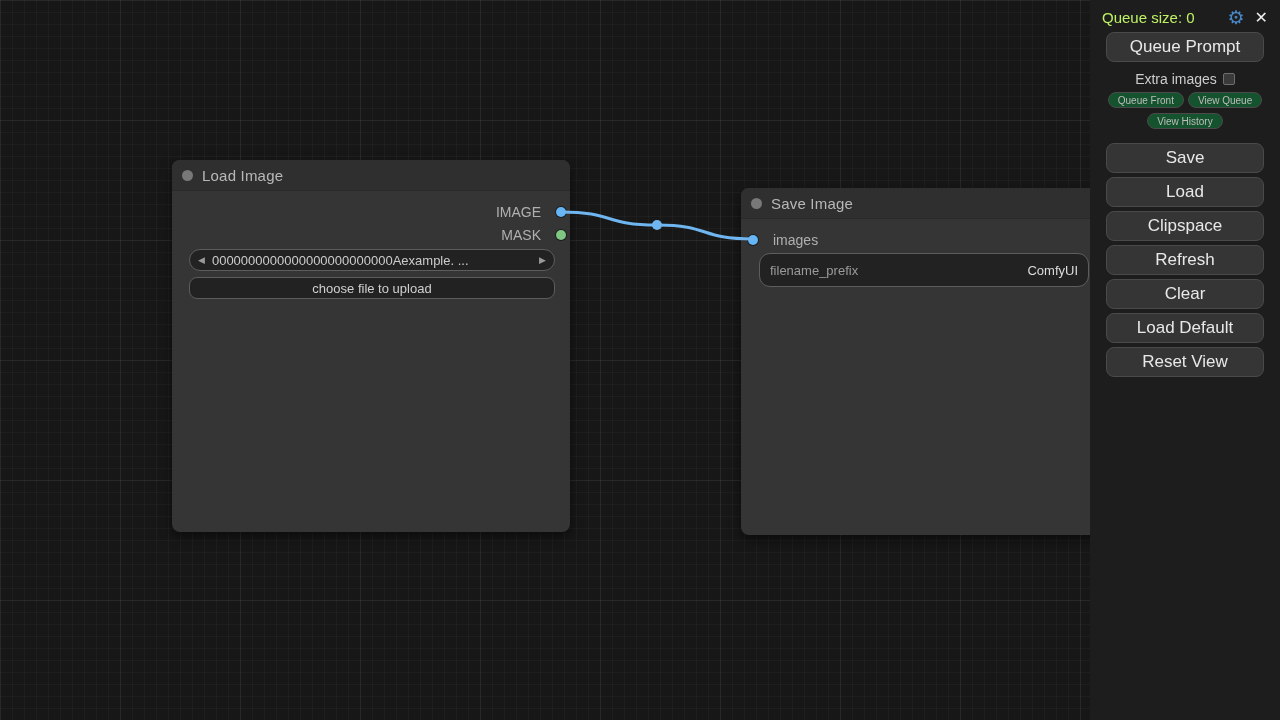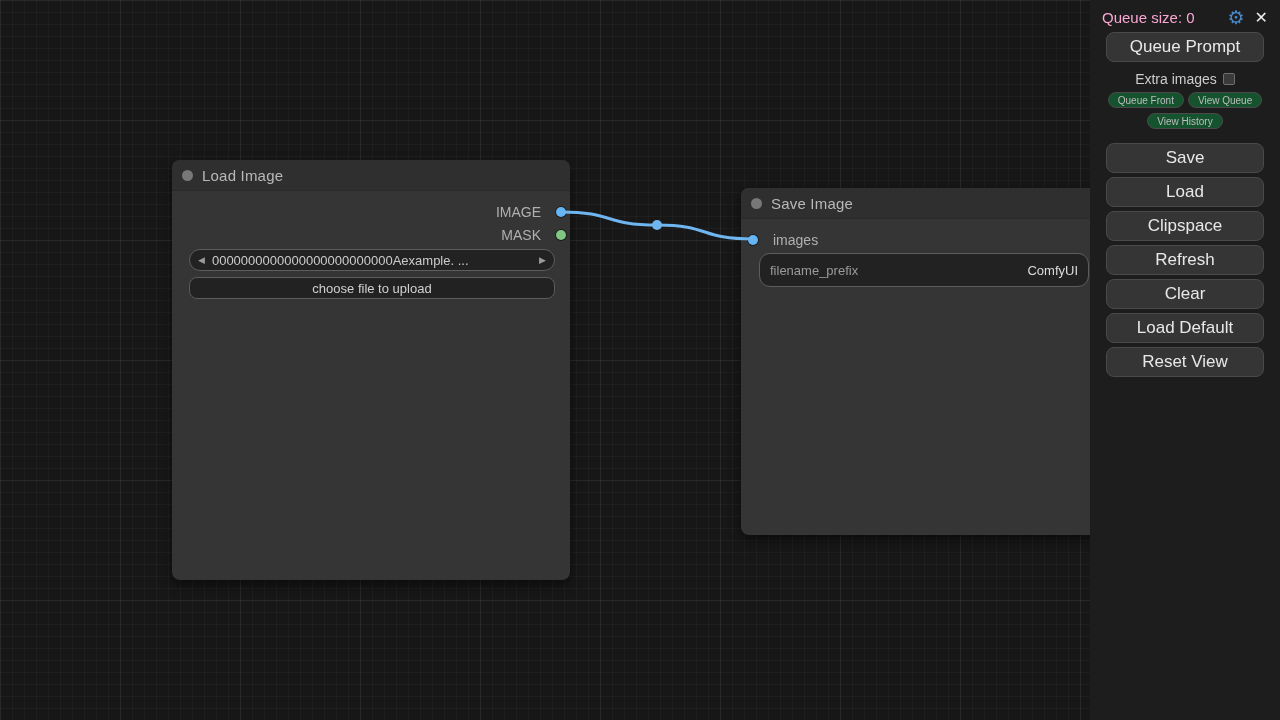--- a/index.html
+++ b/index.html
@@ -30,32 +30,32 @@
   .widget{position:absolute;background:#222222;border:1px solid #5d5d5d;
         display:flex;align-items:center;color:#c8c8c8;font-size:13px;box-sizing:border-box;}
   .widget-combo{border-radius:11px;padding:0 8px;gap:7px;}
   .combo-arrow{color:#9a9a9a;font-size:9px;flex:0 0 auto;}
   .combo-value{flex:1;white-space:nowrap;overflow:hidden;text-overflow:ellipsis;color:#cccccc;}
   .widget-button{border-radius:8px;justify-content:center;color:#d0d0d0;cursor:pointer;}
   .widget-field{border-radius:11px;padding:0 10px;justify-content:space-between;}
   .field-label{color:#9a9a9a;}
   .field-value{color:#dcdcdc;}
   
-  .node-load{left:172px;top:160px;width:398px;height:420px;}
+  .node-load{left:172px;top:160px;width:398px;height:372px;}
   .node-load .slot-image{top:42px;right:4px;}
   .node-load .slot-mask{top:65px;right:4px;}
   .node-load .widget-combo{left:17px;right:15px;top:89px;height:22px;}
   .node-load .widget-button{left:17px;right:15px;top:117px;height:22px;}
   .node-save{left:741px;top:188px;width:360px;height:347px;}
   .node-save .slot-images{top:42px;left:7px;}
   .node-save .widget-field{left:18px;right:12px;top:65px;height:34px;}
   
   .menu{position:absolute;left:1090px;top:0;width:190px;height:720px;background:#1d1d1d;z-index:10;}
   .menu-top{display:flex;align-items:center;padding:8px 12px 0 12px;gap:10px;}
-  .queue-size{color:#f9a8d4;font-size:15px;flex:1;}
+  .queue-size{color:#bef264;font-size:15px;flex:1;}
   .gear{color:#4788c7;font-size:19px;line-height:19px;cursor:pointer;}
   .close{color:#ededed;font-size:16px;line-height:16px;cursor:pointer;}
   button{appearance:none;-webkit-appearance:none;outline:none;cursor:pointer;
         font-family:"Liberation Sans",sans-serif;}
   .btn-big{display:block;width:158px;height:30px;margin:0 auto;background:#353535;
         border:1px solid #4a4a4a;border-radius:8px;color:#e8e8e8;font-size:17px;box-sizing:border-box;}
   .queue-prompt{margin-top:5px;}
   .extra{display:flex;align-items:center;justify-content:center;gap:6px;margin-top:9px;height:16px;}
   .extra-label{color:#cccccc;font-size:14px;}
   .checkbox{width:10px;height:10px;background:#3a3a3a;border:1px solid #6e6e6e;border-radius:2px;}

